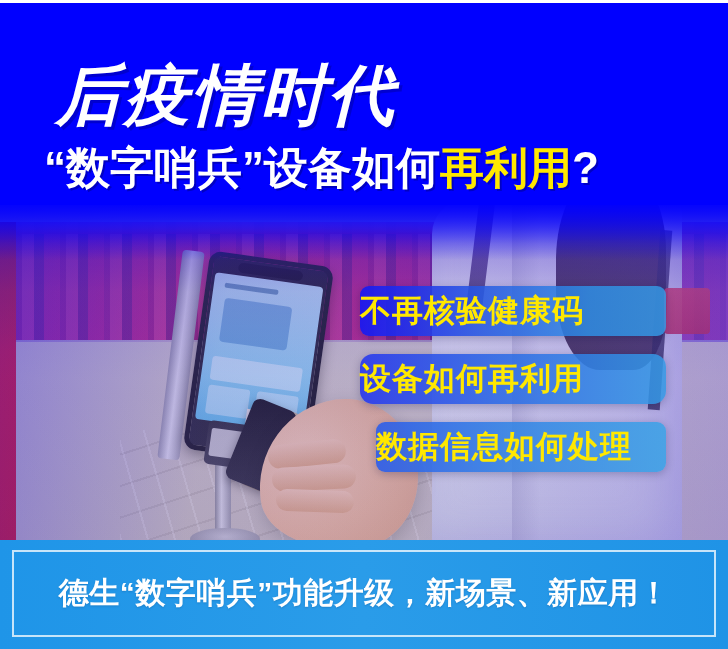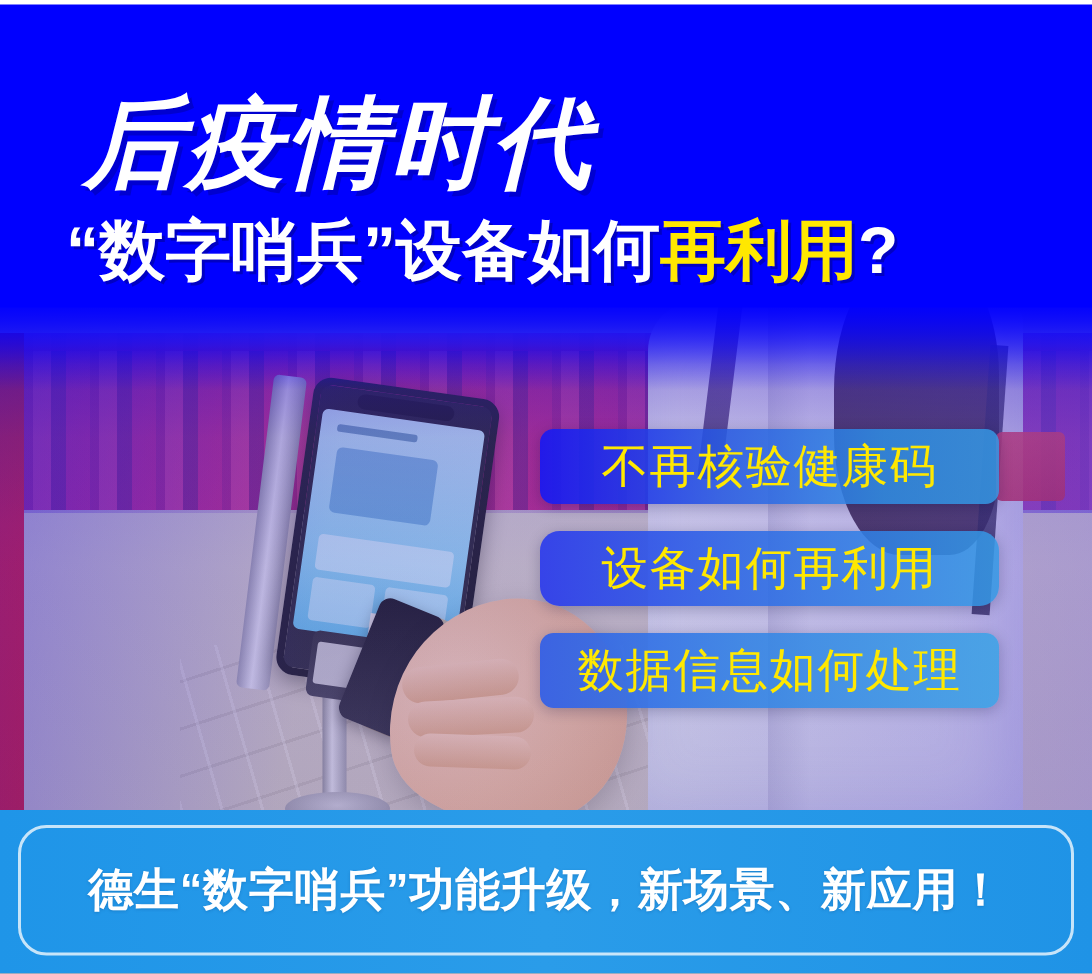--- a/index.html
+++ b/index.html
@@ -268,25 +268,24 @@
 
   
   .pills {
     position:absolute; left:360px; top:286px; width:306px; z-index:22;
   }
   .pill {
     height:50px;
     border-radius:9px;
     display:flex;
     align-items:center;
-    justify-content:center;
     margin-bottom:18px;
     color:#ffe800;
     font-size:31px;
-    font-weight:normal;
+    font-weight:bold;
     letter-spacing:1px;
     white-space:nowrap;
     background:linear-gradient(90deg,
       rgba(24,24,240,.92) 0%,
       rgba(40,90,225,.88) 40%,
       rgba(46,140,226,.86) 75%,
       rgba(52,152,228,.84) 100%);
     box-shadow:0 2px 9px rgba(10,10,60,.25);
   }
   .pill.p2 {
@@ -294,34 +293,35 @@
       rgba(40,56,236,.90) 0%,
       rgba(44,104,228,.88) 45%,
       rgba(52,152,228,.86) 100%);
     border-radius:13px;
   }
   .pill.p3 {
     background:linear-gradient(90deg,
       rgba(44,92,232,.90) 0%,
       rgba(50,130,228,.88) 45%,
       rgba(58,162,230,.86) 100%);
+    margin-left:16px;
   }
   .pill:last-child { margin-bottom:0; }
 
   
   .banner {
     position:absolute; left:0; bottom:0; width:728px; height:109px;
     background:linear-gradient(90deg,#1f95e8 0%, #2a9ce9 50%, #1f93e6 100%);
     z-index:30;
     padding:10px 12px 12px 12px;
   }
   .banner-inner {
     width:100%; height:100%;
     border:2px solid rgba(255,255,255,.75);
-    border-radius:19px;
+    border-radius:0;
     display:flex; align-items:center; justify-content:center;
   }
   .banner-text {
     color:#ffffff;
     font-size:30px;
     font-weight:bold;
     letter-spacing:0.5px;
     white-space:nowrap;
     text-shadow:0 1px 2px rgba(0,60,120,.25);
   }

